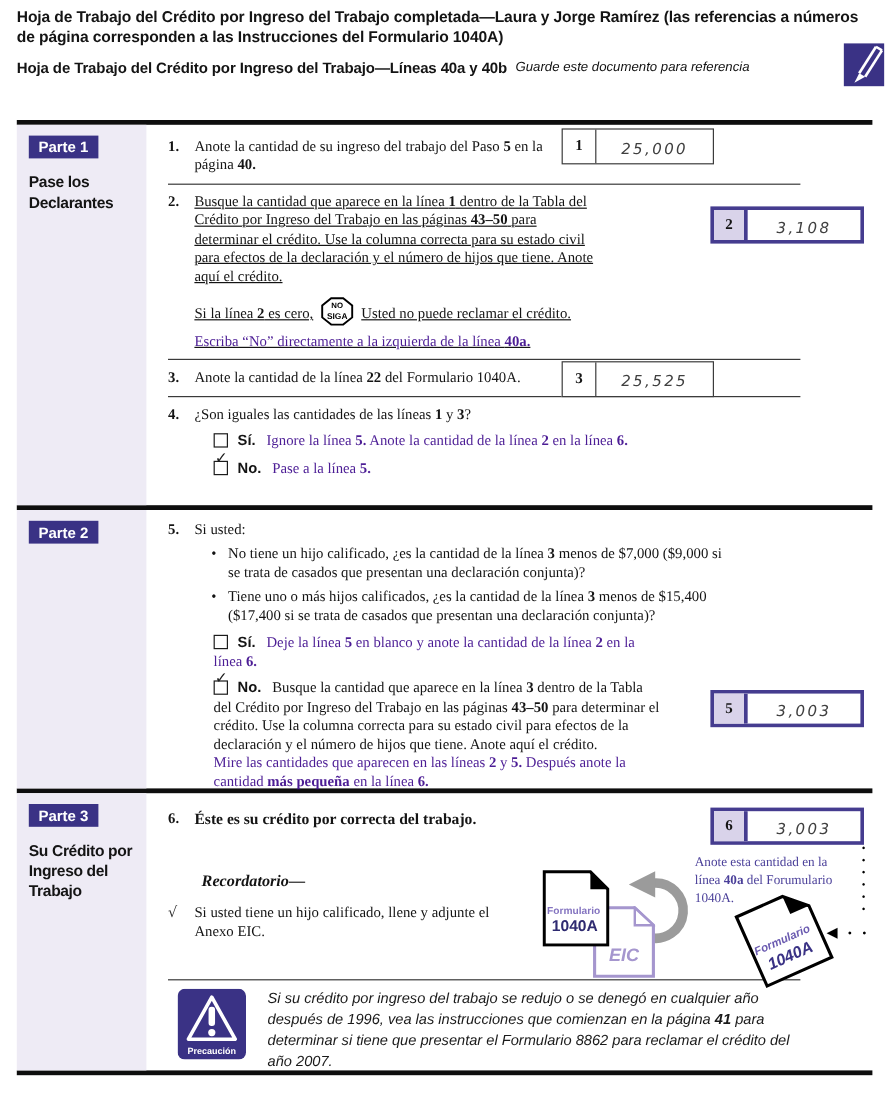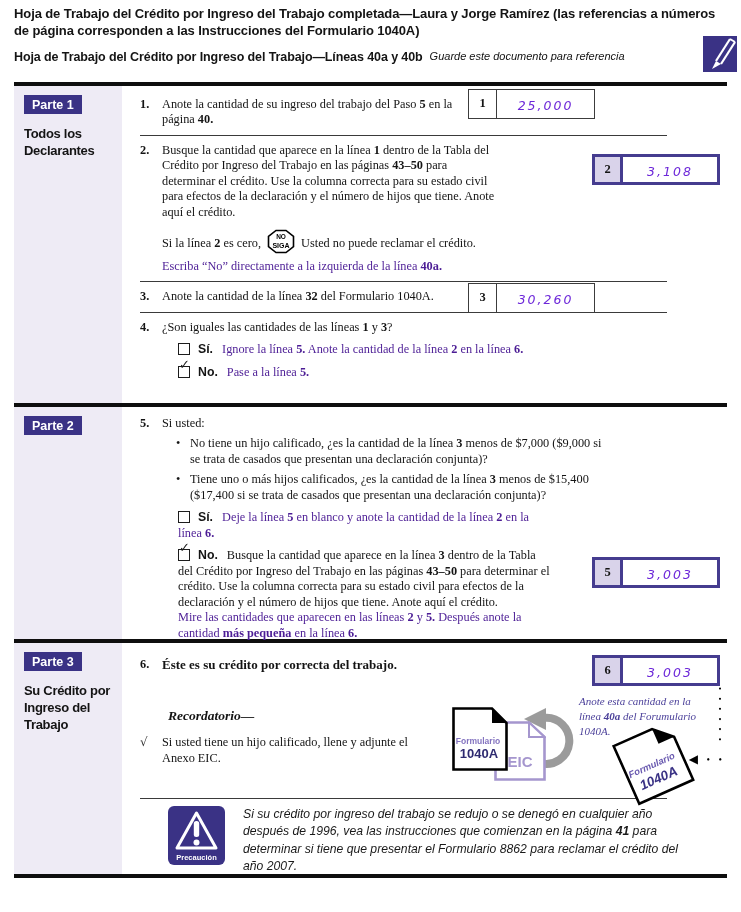--- a/index.html
+++ b/index.html
@@ -2,45 +2,45 @@
 <html><head>
 <meta charset="utf-8">
 <style>
   * { margin:0; padding:0; box-sizing:border-box; }
   html,body { background:#fff; }
   .page {
     position:relative; width:741px; height:912px; background:#fff;
     font-family:"Liberation Serif", serif; color:#141414; overflow:hidden;
   }
   
-  .header { padding:6px 14px 16px 14px; height:82px; position:relative; }
+  .header { padding:6px 14px 16px 14px; height:100px; position:relative; }
   .doc-title { font-family:"Liberation Sans", sans-serif; font-weight:bold; font-size:13px; line-height:1.3; width:705px; letter-spacing:-0.1px; }
   .subtitle-row { margin-top:10px; display:flex; align-items:flex-start; }
   .subtitle { font-family:"Liberation Sans", sans-serif; font-weight:bold; font-size:12.5px; letter-spacing:-0.1px; }
   .subtitle-note { font-family:"Liberation Sans", sans-serif; font-style:italic; font-size:11px; margin-left:7px; color:#111; }
   .pencil-wrap { position:absolute; right:4px; top:36px; width:34px; height:36px; }
   
   .rule-thick { height:4px; background:#0e0e0e; margin:0 14px; }
   .rule-thin { border-top:1px solid #3a3a3a; margin:7px 60px 7px 0; }
   
   .part { display:flex; margin:0 14px;justify-content:center; }
   .part-1 { height:317px; } .part-2 { height:232px; } .part-3 { height:231px; }
   .sidebar { width:108px; flex-shrink:0; background:#eeebf5; padding:9px 6px 0 10px; }
   .badge { display:inline-block; background:#3a3285; color:#fff; font-family:"Liberation Sans", sans-serif; font-weight:bold; font-size:12.5px; padding:3px 8px 2px 8px; margin-bottom:11px; }
   .sidebar-title { font-family:"Liberation Sans", sans-serif; font-weight:bold; font-size:13px; line-height:1.32; letter-spacing:-0.3px; width:92px; }
   .content { flex:1; position:relative; padding:5px 0 0 18px; font-size:12.3px; line-height:1.26; }
   .num { font-weight:bold; width:22px; flex-shrink:0; }
   .line-item { position:relative; display:flex; }
   .item-body { color:#141414; }
-  .w310 { width:312px; } .w330 { width:334px; } .wfull { width:545px; }
+  .w310 { width:312px; } .w330 { width:334px;text-decoration:underline; } .wfull { width:545px; }
   .purple { color:#4c1d95; }
   
   .amount-box { position:absolute; display:flex; width:127px; height:30px; background:#fff; }
   .amount-box .cell { width:28px; display:flex; align-items:center; justify-content:center; font-weight:bold; font-size:12.5px; }
-  .amount-box .value { flex:1; display:flex; align-items:center; justify-content:center; font-family:"DejaVu Sans", sans-serif; font-style:italic; font-size:12.5px; letter-spacing:2px; color:#6d28d9; padding-top:4px; }
+  .amount-box .value { flex:1; display:flex; align-items:center; justify-content:center; font-family:"DejaVu Sans", sans-serif; font-style:italic; font-size:12.5px; letter-spacing:2px; color:#404040; padding-top:4px; }
   .box-plain { border:1.5px solid #3c3c3c; }
   .box-plain .cell { border-right:1.5px solid #3c3c3c; }
   .box-purple { border:3px solid #453c8f; height:31px; width:128px; }
   .box-purple .cell { border-right:3px solid #453c8f; background:#d9d3ea; }
   
   .stop-row { margin-top:9px; display:flex; align-items:center; }
   .stop-icon { margin:0 5px; flex-shrink:0; }
   
   .option { margin:7px 0 0 16px; }
   .checkbox { display:inline-block; width:12px; height:12px; border:1.3px solid #1c1c1c; position:relative; vertical-align:-2px; margin-right:8px; background:#fff; }
@@ -48,31 +48,31 @@
   .option-label { font-family:"Liberation Sans", sans-serif; font-weight:bold; font-size:12.3px; margin-right:9px; }
   .option-text { }
   .bullet-row { display:flex; margin:5px 0 0 14px; width:438px; }
   .bullet-glyph { width:14px; flex-shrink:0; }
   
   .line6-heading { font-weight:bold; font-size:13px; width:300px; }
   .reminder-heading { font-weight:bold; font-style:italic; font-size:13.5px; margin:34px 0 0 28px; }
   .reminder-row { display:flex; margin-top:11px; }
   .reminder-check { width:22px; flex-shrink:0; font-family:"DejaVu Sans", sans-serif; font-size:12px; color:#333; }
   .reminder-text { width:260px; }
-  .box6-note { position:absolute; top:51px; right:16px; width:132px; font-style:italic; font-size:11px; line-height:1.35; color:#4a3f99; }
+  .box6-note { position:absolute; top:51px; right:16px; width:132px; font-size:11px; line-height:1.35; color:#4a3f99; }
   .vdots { position:absolute; top:44px; right:2px; writing-mode:vertical-rl; font-size:9px; letter-spacing:7px; color:#000; }
   .pointer-row { position:absolute; top:109px; right:2px; font-size:10px; color:#000; letter-spacing:3px; white-space:nowrap; }
   .pointer-row .ahead { font-size:12px; }
   .attach-group { position:absolute; left:330px; top:64px; width:150px; height:100px; }
   .attach-arrow { position:absolute; left:52px; top:-4px; z-index:1; }
-  .eic-page { position:absolute; left:42px; top:14px; z-index:2; }
+  .eic-page { position:absolute; left:42px; top:30px; z-index:2;font-style:italic; }
   .form-page { position:absolute; left:0; top:0; z-index:3; }
   .tilted-icon { position:absolute; right:40px; top:86px; transform:rotate(-24deg); }
   .caution-row { display:flex; margin-top:36px; }
-  .caution-icon { flex-shrink:0; margin-left:28px; }
+  .caution-icon { flex-shrink:0; margin-left:8px; }
   .caution-text { margin-left:18px; width:442px; font-family:"Liberation Sans", sans-serif; font-style:italic; font-size:12.2px; line-height:1.4; color:#1a1a1a; }
   svg text { font-family:"Liberation Sans", sans-serif; }
 </style>
 </head>
 <body>
 
 <div class="page">
 
   <div class="header">
     <div class="doc-title">Hoja de Trabajo del Crédito por Ingreso del Trabajo completada—Laura y Jorge Ramírez (las referencias a números de página corresponden a las Instrucciones del Formulario 1040A)</div>
@@ -89,21 +89,21 @@
         <path d="M27 3 L32 6" stroke="#fff" stroke-width="2" fill="none"></path>
       </svg>
     </div>
   </div>
 
   <div class="rule-thick"></div>
 
   <section class="part part-1">
     <aside class="sidebar">
       <div class="badge">Parte 1</div>
-      <div class="sidebar-title">Todos los Declarantes</div>
+      <div class="sidebar-title">Pase los Declarantes</div>
     </aside>
     <div class="content">
 
       <div class="line-item" style="margin-top:6px;">
         <span class="num">1.</span>
         <div class="item-body w310">Anote la cantidad de su ingreso del trabajo del Paso <b>5</b> en la página <b>40.</b></div>
         <div class="amount-box box-plain" style="top:-8px; right:132px;">
           <span class="cell">1</span>
           <span class="value">25,000</span>
         </div>
@@ -131,24 +131,24 @@
         <div class="amount-box box-purple" style="top:11px; right:7px;">
           <span class="cell">2</span>
           <span class="value">3,108</span>
         </div>
       </div>
 
       <div class="rule-thin"></div>
 
       <div class="line-item">
         <span class="num">3.</span>
-        <div class="item-body w310">Anote la cantidad de la línea <b>32</b> del Formulario 1040A.</div>
+        <div class="item-body w310">Anote la cantidad de la línea <b>22</b> del Formulario 1040A.</div>
         <div class="amount-box box-plain" style="top:-6px; right:132px;">
           <span class="cell">3</span>
-          <span class="value">30,260</span>
+          <span class="value">25,525</span>
         </div>
       </div>
 
       <div class="rule-thin"></div>
 
       <div class="line-item">
         <span class="num">4.</span>
         <div class="item-body wfull">
           <span>¿Son iguales las cantidades de las líneas <b>1</b> y <b>3</b>?</span>
           <div class="option">

